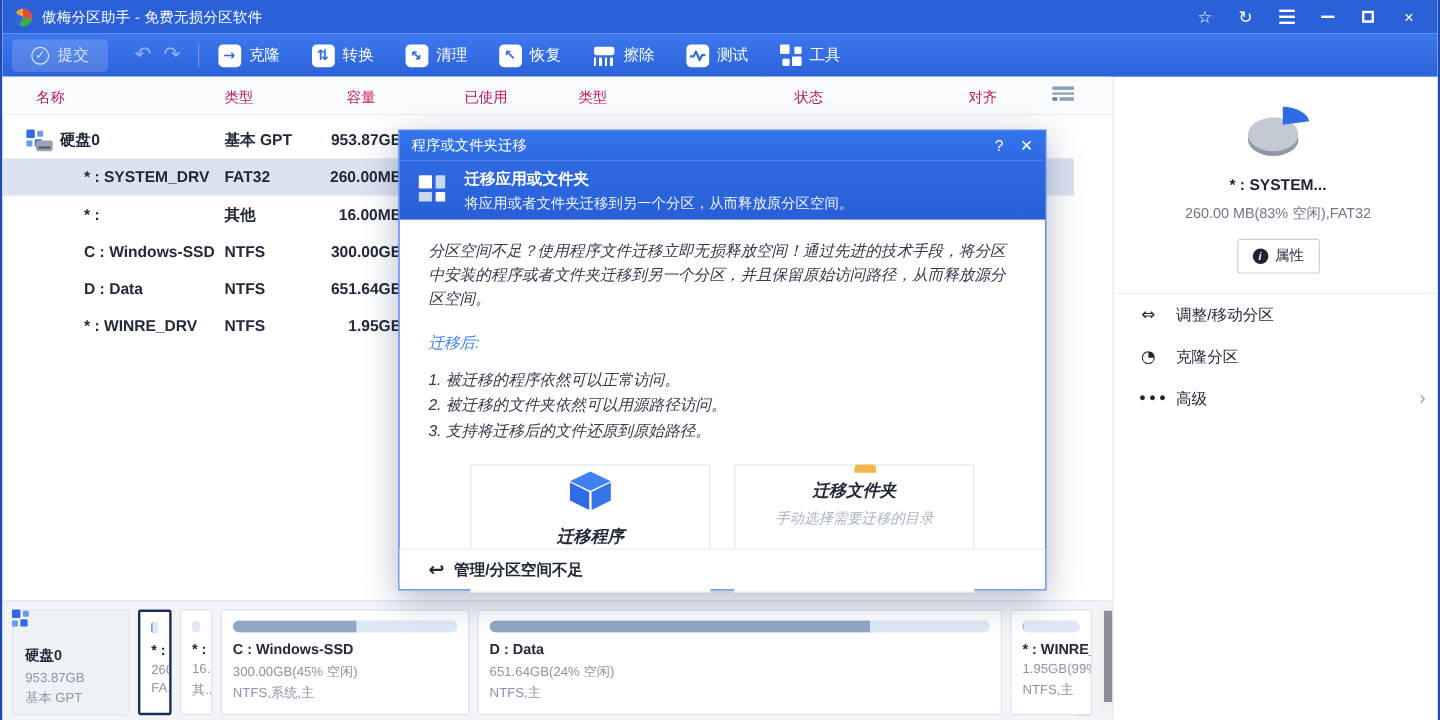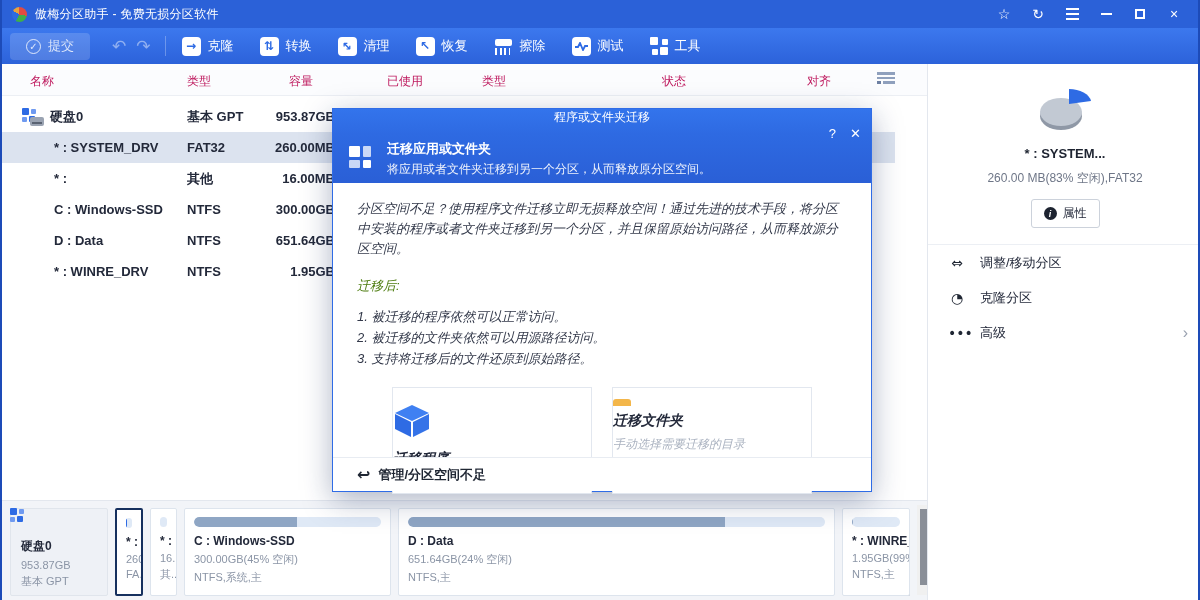--- a/index.html
+++ b/index.html
@@ -56,21 +56,21 @@
   .view-icon { position:absolute; right:32px; top:8px; width:18px; height:14px; cursor:pointer;
                display:flex; flex-direction:column; gap:2px; }
   .view-icon i { display:block; height:2.5px; background:#8fa0bd; }
   .view-icon .r3 { display:flex; gap:2px; }
   .view-icon .r3 b { display:block; width:4px; height:2.5px; background:#6d80a2; }
   .view-icon .r3 i { flex:1; }
   .tbody { padding-top:5px; }
   .trow { position:relative; height:31px; width:893px; display:flex; align-items:center;
           font-size:13px; color:#23293a; cursor:pointer; }
   .trow.selected { background:#dce3ef; }
-  .cell-name { position:absolute; left:52px; font-weight:bold; }
+  .cell-name { position:absolute; left:68px; font-weight:bold; }
   .trow.disk .cell-name { left:48px; }
   .cell-type { position:absolute; left:185px; font-weight:bold; }
   .cell-cap  { position:absolute; left:200px; width:133px; text-align:right; font-weight:bold; }
   .disk-ic { position:absolute; left:20px; top:7px; width:22px; height:18px; }
   .disk-ic .sq { position:absolute; background:#2e6be4; border-radius:1px; }
   .disk-ic .s1 { left:0; top:0; width:7px; height:7px; }
   .disk-ic .s2 { left:9px; top:1px; width:5px; height:5px; background:#6f9af0; }
   .disk-ic .s3 { left:0; top:9px; width:5px; height:5px; background:#6f9af0; }
   .disk-ic .s4 { left:7px; top:8px; width:6px; height:6px; }
   .disk-ic .drive { position:absolute; right:0; bottom:0; width:14px; height:9px; background:#9aa3b2;
@@ -109,38 +109,38 @@
   .rp-item { display:flex; align-items:center; gap:14px; padding:0 20px; height:35px;
              font-size:13px; color:#23293a; cursor:pointer; position:relative; }
   .rp-item:first-of-type { margin-top:8px; }
   .rp-ic { width:18px; text-align:center; color:#1f2633; font-size:14px; font-family:"DejaVu Sans",sans-serif; }
   .chev { position:absolute; right:14px; color:#9aa2b0; font-size:16px; }
 
   
   .dialog { position:absolute; left:330px; top:108px; width:540px; height:384px; background:#fff;
             border:1px solid #2f6ce6; box-shadow:0 8px 28px rgba(20,40,90,.35); z-index:10; }
   .dlg-titlebar { height:25px; background:linear-gradient(180deg,#3374ec,#2e6ae2); display:flex;
-                  align-items:center; padding:0 10px; color:#fff; font-size:12px;flex-direction:column; }
+                  align-items:center; padding:0 10px; color:#fff; font-size:12px; }
   .dlg-tb-btns { margin-left:auto; display:flex; gap:14px; align-items:center; }
   .dlg-tb-btns span { cursor:pointer; font-size:13px; }
   .dlg-header { height:49px; background:linear-gradient(180deg,#2e6ae2,#2a5fd6); display:flex;
                 align-items:center; gap:12px; padding:0 16px; color:#fff; }
   .dlg-h-ic { width:26px; height:26px; display:grid; grid-template-columns:11px 8px; grid-template-rows:11px 8px;
               gap:3px; flex:0 0 auto; }
   .dlg-h-ic i { background:#fff; border-radius:1px; }
   .dlg-h-ic i.dim { opacity:.75; }
   .dlg-h-title { font-size:13px; font-weight:bold; margin-bottom:3px; }
   .dlg-h-sub { font-size:12px; opacity:.92; }
   .dlg-body { padding:16px 24px 0;font-style:italic; }
   .dlg-p { font-size:13px; color:#33394a; line-height:1.55; }
-  .dlg-after { font-size:13px; color:#4d7c0f; margin-top:18px; }
+  .dlg-after { font-size:13px; color:#3b82f6; margin-top:18px; }
   .dlg-list { font-size:13px; color:#33394a; margin-top:12px; line-height:1.6; list-style:none; }
   .cards { display:flex; gap:20px; justify-content:center; margin-top:17px; }
-  .mcard { width:200px; height:107px; border:1px solid #e2e7ef; background:#fff; 
-           padding-top:16px; cursor:pointer; }
+  .mcard { width:200px; height:107px; border:1px solid #e2e7ef; background:#fff; text-align:center;
+           padding-top:4px; cursor:pointer; }
   .mcard-title { font-size:14px; font-weight:bold; color:#23293a; margin-top:8px; }
   .mcard-sub { font-size:12px; color:#aab2c0; margin-top:6px; }
   .cube { width:38px; height:34px; margin:0 auto; position:relative; }
   .folder { width:40px; height:30px; margin:4px auto 2px; background:#f3b64a; border-radius:3px; position:relative; }
   .folder:before { content:""; position:absolute; left:0; top:-5px; width:18px; height:7px; background:#f3b64a;
                    border-radius:3px 3px 0 0; }
   .folder:after { content:""; position:absolute; left:4px; top:6px; right:4px; height:2.5px; background:#fff; border-radius:2px; }
   .dlg-footer { position:absolute; left:0; bottom:0; width:100%; height:34px; border-top:1px solid #e8ecf2;
                 display:flex; align-items:center; padding:0 24px; background:#fff; }
   .dlg-back { display:flex; align-items:center; gap:8px; font-size:13px; font-weight:bold; color:#1f2633; cursor:pointer; }

